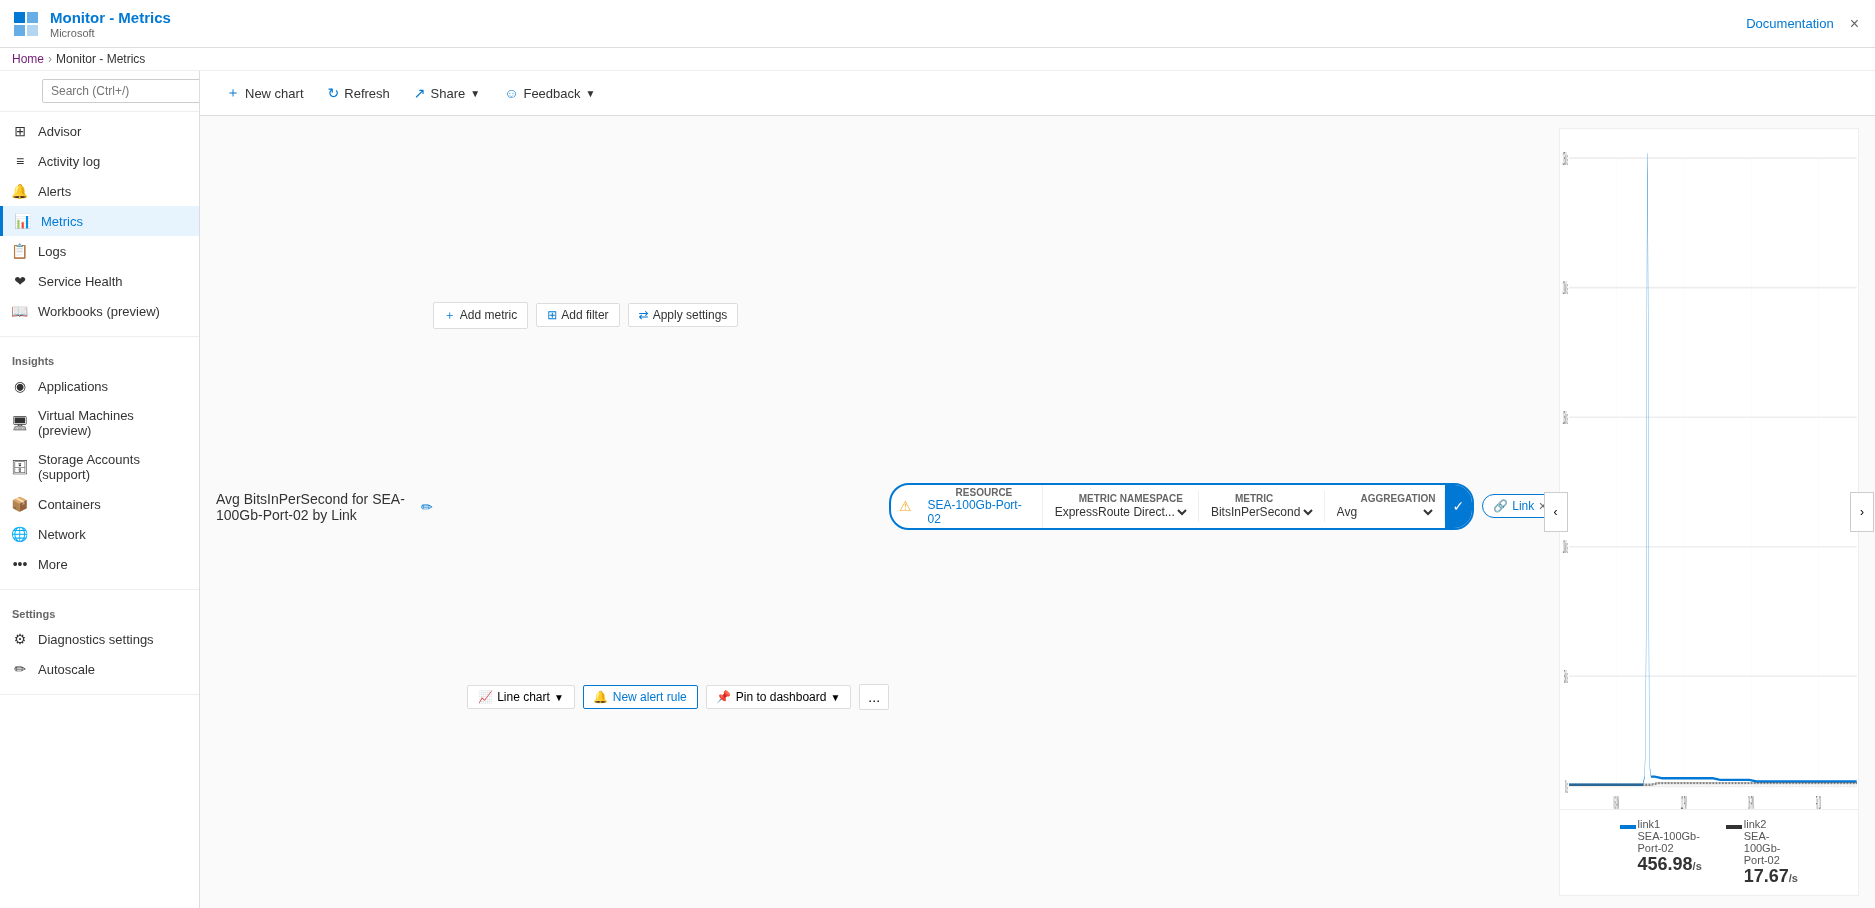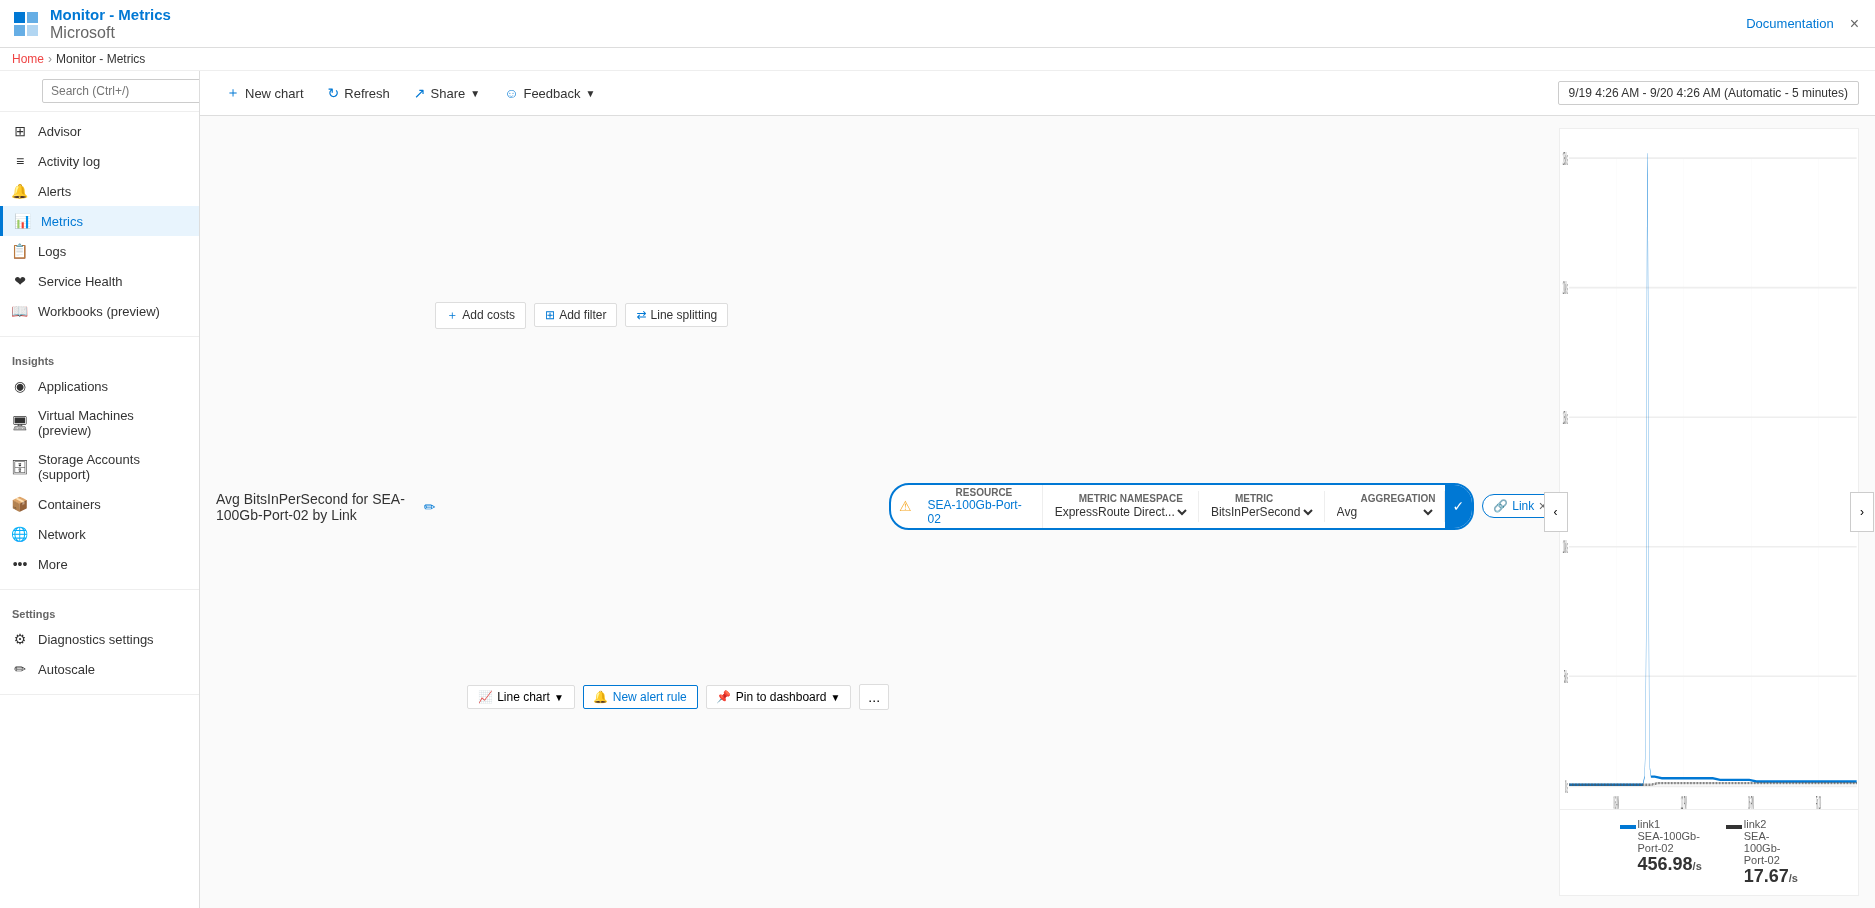--- a/index.html
+++ b/index.html
@@ -3,21 +3,21 @@
   <meta charset="utf-8">
   <style>
     * { box-sizing: border-box; margin: 0; padding: 0; }
     body { font-family: 'Segoe UI', Arial, sans-serif; font-size: 13px; color: #333; background: #f3f3f3; display: flex; flex-direction: column; height: 908px; overflow: hidden; }
 
     
     .top-bar { background: #fff; border-bottom: 1px solid #ddd; padding: 0 12px; display: flex; align-items: center; height: 48px; }
     .app-icon { width: 28px; height: 28px; margin-right: 10px; flex-shrink: 0; }
     .app-title-block { display: flex; flex-direction: column; }
     .app-title { font-size: 15px; font-weight: 600; color: #0078d4; line-height: 1.2; }
-    .app-subtitle { font-size: 16px; color: #666; }
+    .app-subtitle { font-size: 11px; color: #666; }
     .top-bar-right { margin-left: auto; display: flex; align-items: center; gap: 12px; }
     .documentation-link { color: #0078d4; font-size: 13px; text-decoration: none; cursor: pointer; }
     .close-btn { background: none; border: none; font-size: 16px; cursor: pointer; color: #666; padding: 4px; }
 
     
     .breadcrumb { background: #fff; padding: 4px 12px; font-size: 12px; color: #0078d4; border-bottom: 1px solid #eee; display: flex; align-items: center; gap: 4px; }
     .breadcrumb-sep { color: #999; }
     .breadcrumb-current { color: #333; }
 
     
@@ -102,21 +102,21 @@
     <span class="app-title">Monitor - Metrics</span>
     <span class="app-subtitle">Microsoft</span>
   </div>
   <div class="top-bar-right">
     <a class="documentation-link">Documentation</a>
     <button class="close-btn">×</button>
   </div>
 </div>
 
 <div class="breadcrumb">
-  <span style="cursor:pointer;color:#ef4444;text-align:center;">Home</span>
+  <span style="cursor:pointer;color:#701a75;text-align:center;">Home</span>
   <span class="breadcrumb-sep">›</span>
   <span class="breadcrumb-current">Monitor - Metrics</span>
 </div>
 
 <div class="main-layout">
 
   <div class="sidebar">
     <div class="sidebar-search">
       <input type="text" placeholder="Search (Ctrl+/)" style="">
     </div>
@@ -214,44 +214,41 @@
       <button class="toolbar-btn">
         <span class="icon" style="color:#0078d4;">↗</span>
         <span>Share</span>
         <span style="font-size:10px;">▼</span>
       </button>
       <button class="toolbar-btn">
         <span class="icon" style="color:#0078d4;">☺</span>
         <span>Feedback</span>
         <span style="font-size:10px;">▼</span>
       </button>
-      <div class="toolbar-right">
-        <button class="time-range-btn">9/19 4:26 AM - 9/20 4:26 AM (Automatic - 5 minutes)</button>
-      </div>
     </div>
 
     <div class="chart-area">
 
       <div class="chart-title-row">
         <span class="chart-title">Avg BitsInPerSecond for SEA-100Gb-Port-02 by Link</span>
         <span class="edit-icon">✏</span>
       </div>
 
       <div class="metric-controls">
         <button class="metric-btn">
           <span style="color:#0078d4;">＋</span>
-          <span>Add costs</span>
+          <span>Add metric</span>
         </button>
         <button class="metric-btn">
           <span style="color:#0078d4;">⊞</span>
           <span>Add filter</span>
         </button>
         <button class="metric-btn">
           <span style="color:#0078d4;">⇄</span>
-          <span>Line splitting</span>
+          <span>Apply settings</span>
         </button>
 
         <div class="metric-controls-right">
           <button class="chart-type-btn">
             <span style="color:#0078d4;">📈</span>
             <span>Line chart</span>
             <span style="font-size:10px;">▼</span>
           </button>
           <button class="alert-btn">
             <span>🔔</span>

